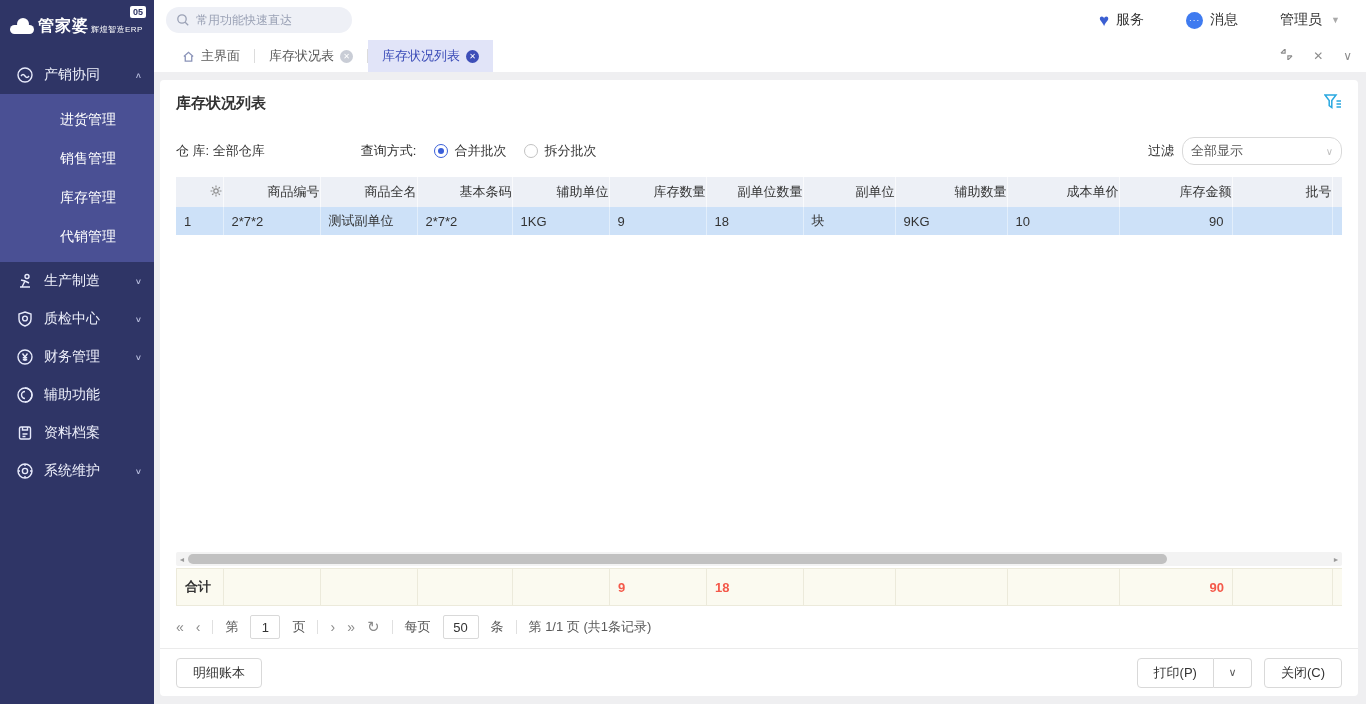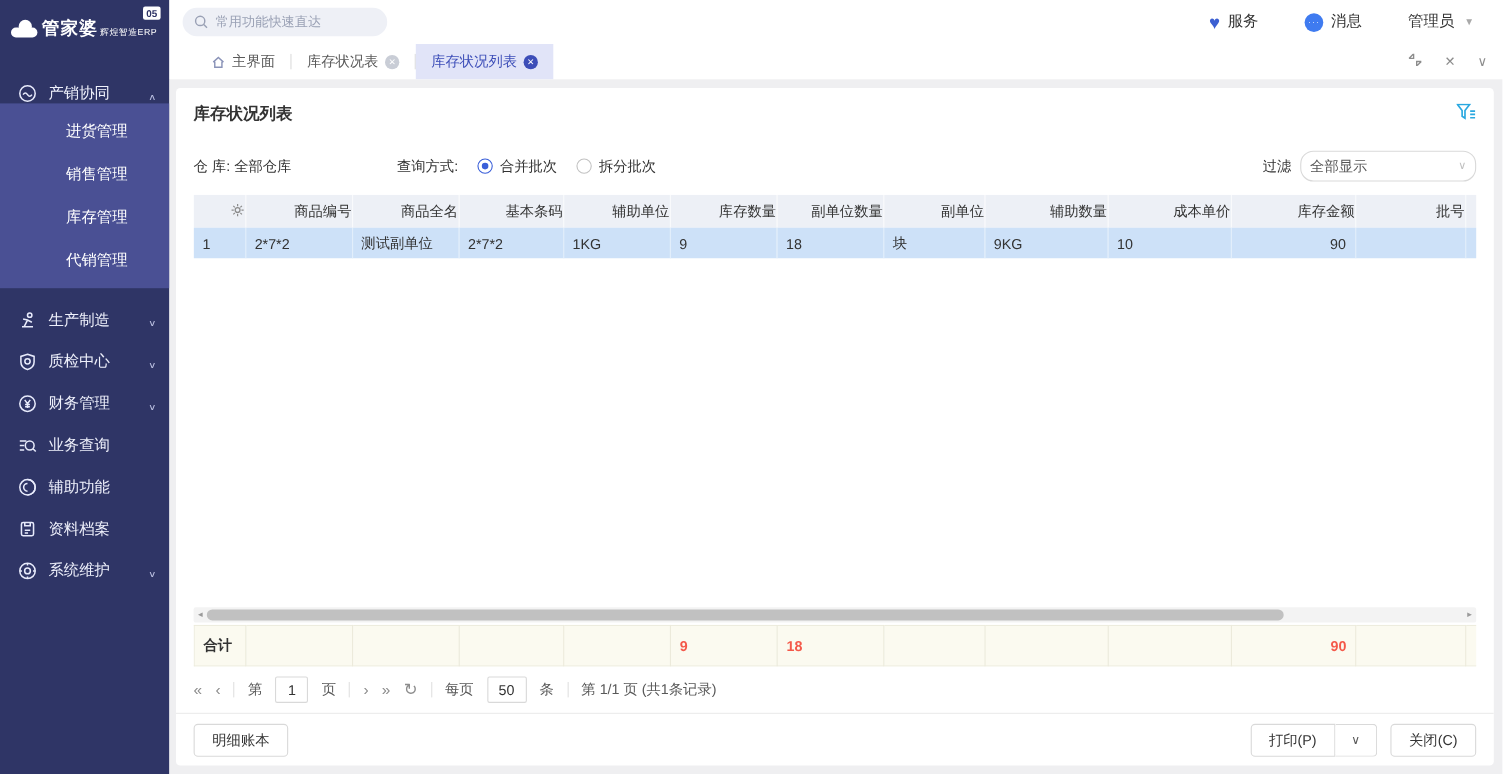--- a/index.html
+++ b/index.html
@@ -11,21 +11,21 @@
   .sidebar { width:154px; height:704px; background:#2f3566; flex:none; color:#fff; }
   .logo { height:52px; display:flex; align-items:center; padding:0 8px 0 10px; position:relative; }
   .logo-cloud { width:24px; height:16px; position:relative; margin-right:4px; }
   .logo-cloud::before { content:""; position:absolute; left:0; bottom:0; width:24px; height:9px; background:#fff; border-radius:6px; }
   .logo-cloud::after { content:""; position:absolute; left:7px; bottom:4px; width:12px; height:12px; background:#fff; border-radius:50%; }
   .logo-main { font-size:16px; font-weight:bold; letter-spacing:1px; }
   .logo-sub { font-size:8px; margin-left:2px; margin-top:6px; letter-spacing:.5px; }
   .logo-badge { position:absolute; top:6px; right:8px; background:#fff; color:#2f3566;
     font-size:9px; font-weight:bold; padding:0 3px; border-radius:2px; line-height:12px; }
   .menu { margin-top:4px; }
-  .m-item { height:38px; display:flex; align-items:flex-end; padding:0 12px 0 16px; cursor:pointer; font-size:14px; color:#eef0fb; }
+  .m-item { height:38px; display:flex; align-items:center; padding:0 12px 0 16px; cursor:pointer; font-size:14px; color:#eef0fb; }
   .m-item .mi-ic { width:18px; height:18px; margin-right:10px; flex:none; display:flex; align-items:center; justify-content:center; }
   .m-item .mi-lb { flex:1; }
   .chev { font-size:10px; color:#b9bedf; transform:scaleY(.8); }
   .sub-wrap { background:#4a5094; padding:6px 0; }
   .s-item { height:39px; line-height:39px; padding-left:60px; font-size:14px; color:#fff; cursor:pointer; }
   svg.ic { stroke:#e7eafb; fill:none; stroke-width:1.4; }
 
   
   .main { flex:1; display:flex; flex-direction:column; min-width:0; }
 
@@ -33,21 +33,21 @@
   .search-pill { width:186px; height:26px; background:#eef0f6; border-radius:14px; display:flex; align-items:center; padding:0 10px; }
   .search-pill input { border:none; outline:none; background:transparent; font-size:12px; width:140px; color:#555; }
   .search-pill input::placeholder { color:#9aa1b5; }
   .top-right { margin-left:auto; display:flex; align-items:center; gap:42px; font-size:14px; color:#333; }
   .tr-item { display:flex; align-items:center; gap:7px; cursor:pointer; }
   .heart { color:#3b5fd2; font-size:17px; line-height:1; }
   .msg-ic { width:17px; height:17px; border-radius:50%; background:#3f7bf0; color:#fff; font-size:8px;
     display:flex; align-items:center; justify-content:center; letter-spacing:1px; }
   .user-chev { font-size:9px; color:#a9a9a9; margin-left:2px; }
 
-  .tabbar { height:32px; background:#fff; display:flex; align-items:stretch; padding-left:24px; flex:none; position:relative; }
+  .tabbar { height:32px; background:#fff; display:flex; align-items:stretch; padding-left:14px; flex:none; position:relative; }
   .tab { display:flex; align-items:center; gap:6px; padding:0 14px; font-size:13px; color:#5a5a5a; cursor:pointer; }
   .tab-sep { width:1px; height:14px; background:#dcdcdc; align-self:center; }
   .tab.active { background:#e1e4f8; color:#3d4eb8; }
   .tab-x-gray { width:13px; height:13px; border-radius:50%; background:#c9cdd6; color:#fff; font-size:8px;
     display:flex; align-items:center; justify-content:center; }
   .tab-x-blue { width:13px; height:13px; border-radius:50%; background:#3d4eb8; color:#fff; font-size:8px;
     display:flex; align-items:center; justify-content:center; }
   .tabbar-tools { position:absolute; right:14px; top:0; height:32px; display:flex; align-items:center; gap:20px; color:#8c8c8c; }
   .tabbar-tools span { cursor:pointer; font-size:12px; }
 
@@ -166,30 +166,20 @@
         <span class="mi-ic">
           <svg class="ic" width="18" height="18" viewBox="0 0 18 18">
               <circle cx="9" cy="9" r="7"></circle>
               <path d="M6.5 5.5 L9 9 L11.5 5.5 M9 9 v4 M6.8 9.8 h4.4 M6.8 11.8 h4.4"></path>
             </svg>
         </span>
         <span class="mi-lb">财务管理</span>
         <span class="chev">∨</span>
       </div>
 
-      <div class="m-item">
-        <span class="mi-ic">
-          <svg class="ic" width="18" height="18" viewBox="0 0 18 18">
-              <path d="M2 5 h6 M2 9 h4 M2 13 h4"></path>
-              <circle cx="11" cy="9" r="4"></circle>
-              <path d="M14 12 l2.5 2.5"></path>
-            </svg>
-        </span>
-        <span class="mi-lb">业务查询</span>
-      </div>
 
       <div class="m-item">
         <span class="mi-ic">
           <svg class="ic" width="18" height="18" viewBox="0 0 18 18">
               <circle cx="9" cy="9" r="7"></circle>
               <path d="M9 2 a7 7 0 0 1 0 14 M9 5.5 a3.5 3.5 0 0 0 0 7"></path>
             </svg>
         </span>
         <span class="mi-lb">辅助功能</span>
       </div>

